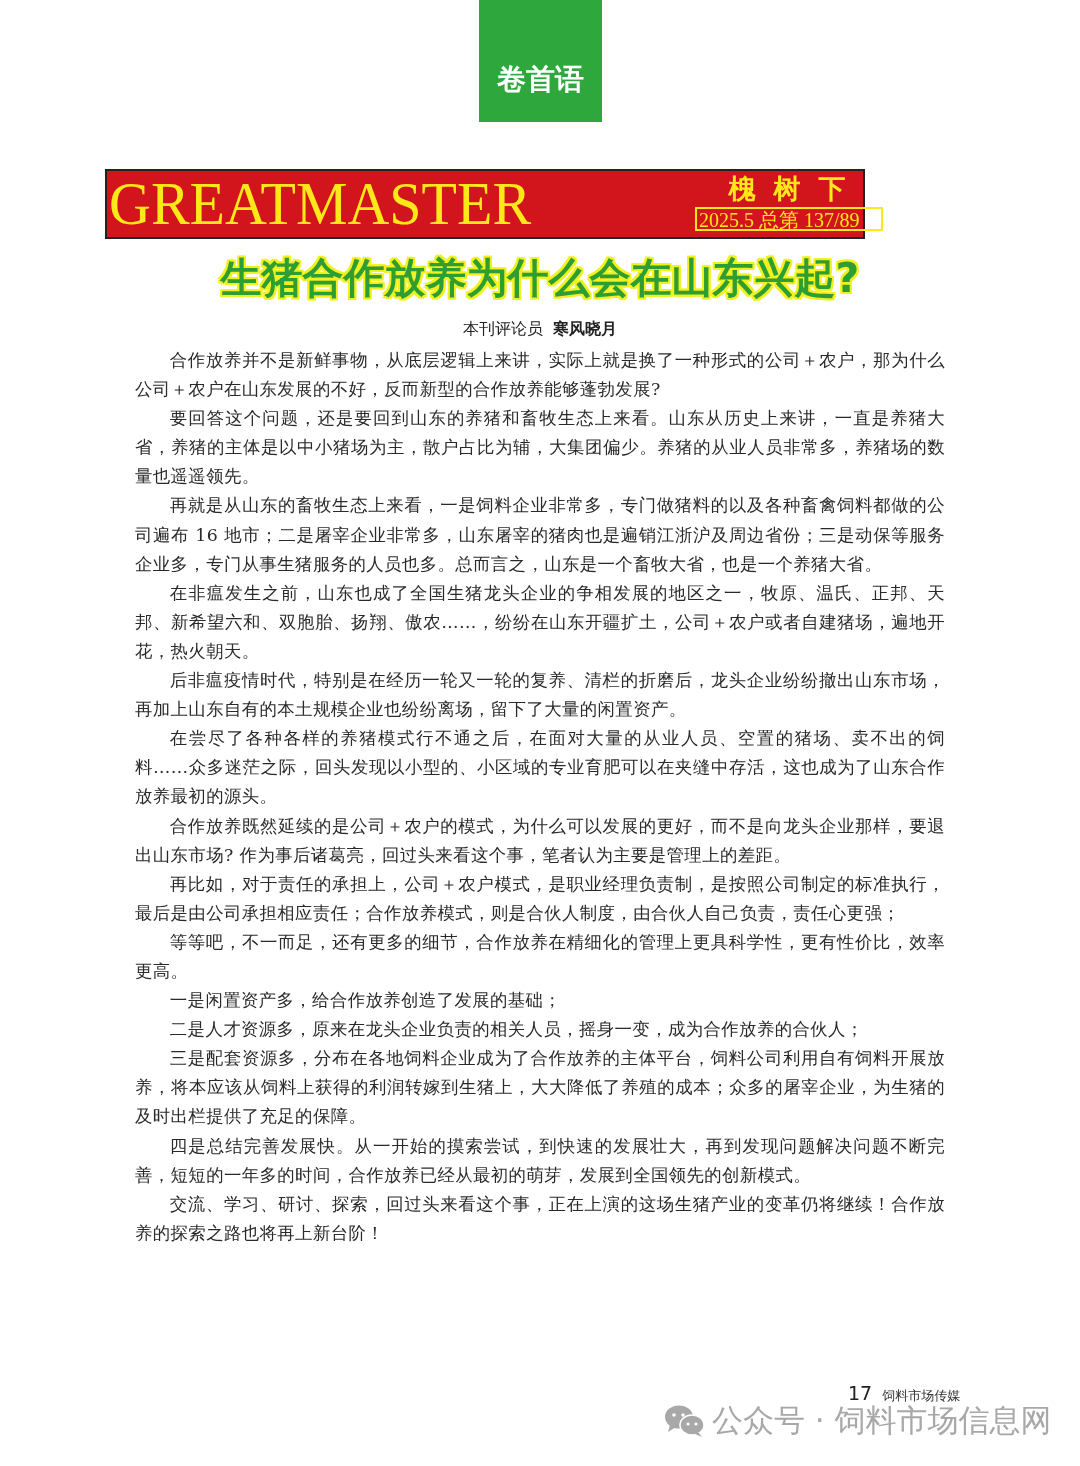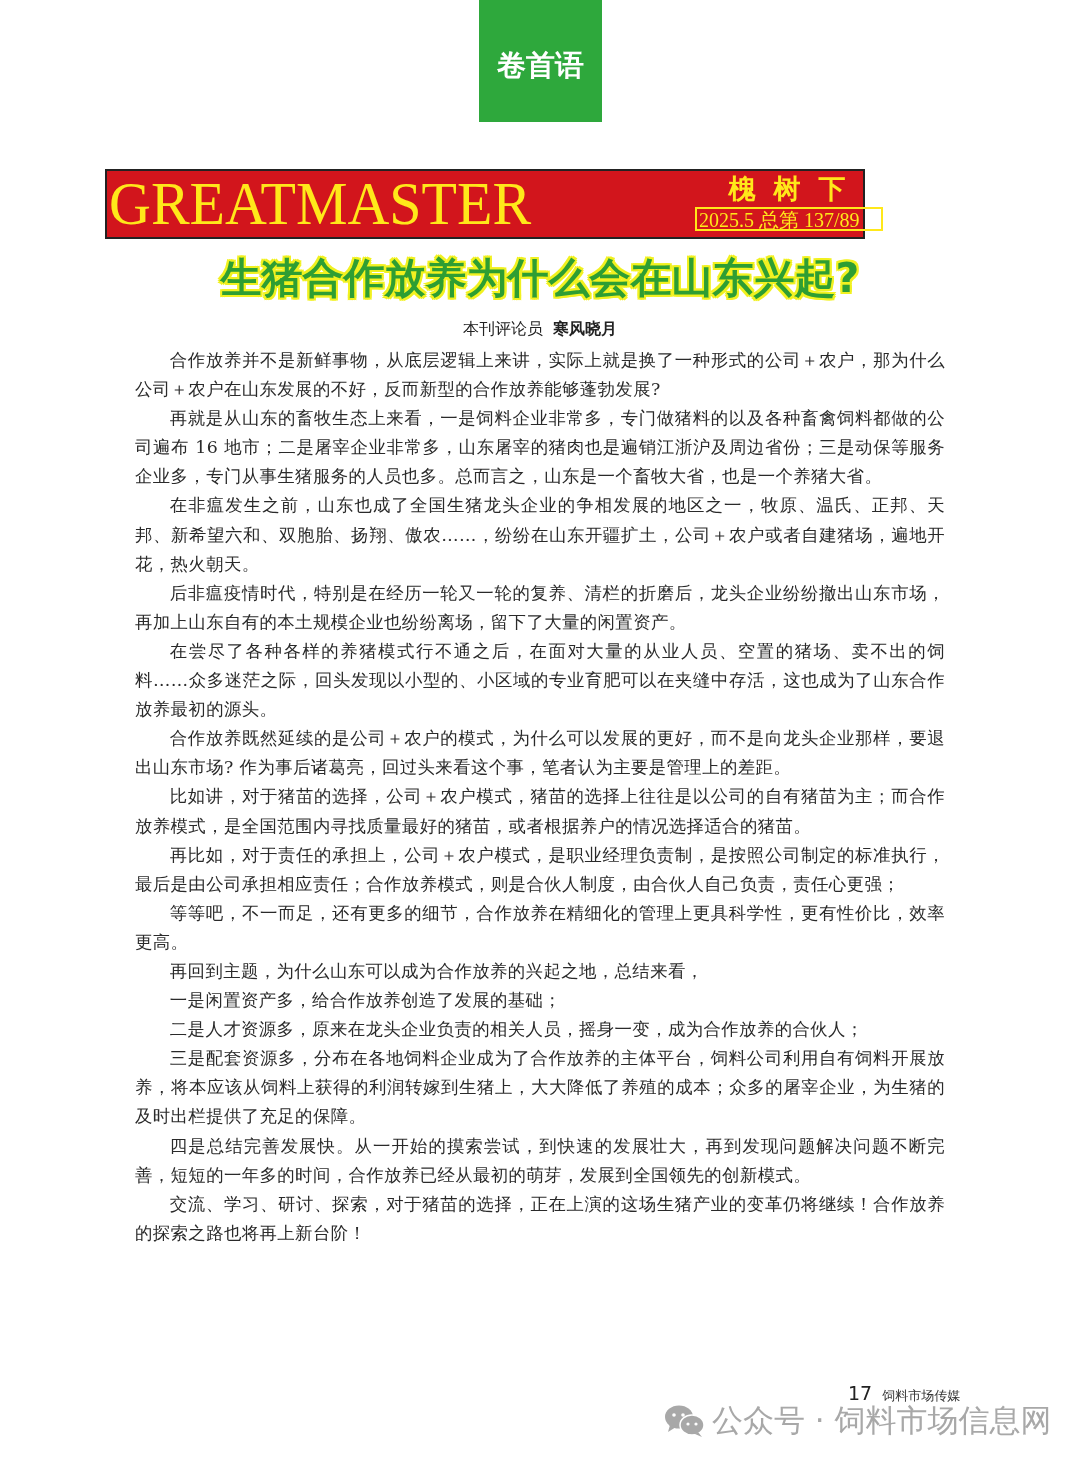--- a/index.html
+++ b/index.html
@@ -19,21 +19,21 @@
       position: absolute;
       left: 479px;
       top: 0;
       width: 123px;
       height: 122px;
       background: #2ea83c;
       display: flex;
       align-items: flex-end;
       justify-content: center;
       box-sizing: border-box;
-      padding-bottom: 36px;
+      padding-bottom: 22px;
     }
     .section-tag span {
       color: #fff;
       font-family: "DejaVu Sans", sans-serif;
       font-weight: bold;
       font-size: 29px;
       letter-spacing: 0px;
     }
     .banner {
       position: absolute;
@@ -184,34 +184,33 @@
 </div>
 
 <div class="headline">生猪合作放养为什么会在山东兴起?</div>
 
 <div class="byline">
   <span class="role">本刊评论员</span><span class="author">寒风晓月</span>
 </div>
 
 <div class="article">
   <p>合作放养并不是新鲜事物，从底层逻辑上来讲，实际上就是换了一种形式的公司＋农户，那为什么公司＋农户在山东发展的不好，反而新型的合作放养能够蓬勃发展?</p>
+  <p>要回答这个问题，还是要回到山东的养猪和畜牧生态上来看。山东从历史上来讲，一直是养猪大省，养猪的主体是以中小猪场为主，散户占比为辅，大集团偏少。养猪的从业人员非常多，养猪场的数量也遥遥领先。</p>
   <p>再就是从山东的畜牧生态上来看，一是饲料企业非常多，专门做猪料的以及各种畜禽饲料都做的公司遍布 16 地市；二是屠宰企业非常多，山东屠宰的猪肉也是遍销江浙沪及周边省份；三是动保等服务企业多，专门从事生猪服务的人员也多。总而言之，山东是一个畜牧大省，也是一个养猪大省。</p>
   <p>在非瘟发生之前，山东也成了全国生猪龙头企业的争相发展的地区之一，牧原、温氏、正邦、天邦、新希望六和、双胞胎、扬翔、傲农……，纷纷在山东开疆扩土，公司＋农户或者自建猪场，遍地开花，热火朝天。</p>
   <p>后非瘟疫情时代，特别是在经历一轮又一轮的复养、清栏的折磨后，龙头企业纷纷撤出山东市场，再加上山东自有的本土规模企业也纷纷离场，留下了大量的闲置资产。</p>
   <p>在尝尽了各种各样的养猪模式行不通之后，在面对大量的从业人员、空置的猪场、卖不出的饲料……众多迷茫之际，回头发现以小型的、小区域的专业育肥可以在夹缝中存活，这也成为了山东合作放养最初的源头。</p>
   <p>合作放养既然延续的是公司＋农户的模式，为什么可以发展的更好，而不是向龙头企业那样，要退出山东市场? 作为事后诸葛亮，回过头来看这个事，笔者认为主要是管理上的差距。</p>
-  <p>比如讲，对于猪苗的选择，公司＋农户模式，猪苗的选择上往往是以公司的自有猪苗为主；而合作放养模式，是全国范围内寻找质量最好的猪苗，或者根据养户的情况选择适合的猪苗。</p>
   <p>再比如，对于责任的承担上，公司＋农户模式，是职业经理负责制，是按照公司制定的标准执行，最后是由公司承担相应责任；合作放养模式，则是合伙人制度，由合伙人自己负责，责任心更强；</p>
   <p>等等吧，不一而足，还有更多的细节，合作放养在精细化的管理上更具科学性，更有性价比，效率更高。</p>
-  <p>再回到主题，为什么山东可以成为合作放养的兴起之地，总结来看，</p>
   <p>一是闲置资产多，给合作放养创造了发展的基础；</p>
   <p>二是人才资源多，原来在龙头企业负责的相关人员，摇身一变，成为合作放养的合伙人；</p>
   <p>三是配套资源多，分布在各地饲料企业成为了合作放养的主体平台，饲料公司利用自有饲料开展放养，将本应该从饲料上获得的利润转嫁到生猪上，大大降低了养殖的成本；众多的屠宰企业，为生猪的及时出栏提供了充足的保障。</p>
   <p>四是总结完善发展快。从一开始的摸索尝试，到快速的发展壮大，再到发现问题解决问题不断完善，短短的一年多的时间，合作放养已经从最初的萌芽，发展到全国领先的创新模式。</p>
-  <p>交流、学习、研讨、探索，对于猪苗的选择，正在上演的这场生猪产业的变革仍将继续！合作放养的探索之路也将再上新台阶！</p>
+  <p>交流、学习、研讨、探索，回过头来看这个事，正在上演的这场生猪产业的变革仍将继续！合作放养的探索之路也将再上新台阶！</p>
 </div>
 
 <div class="footer-page">
   <span class="num">17</span>
   <span class="pub">饲料市场传媒</span>
 </div>
 
 <div class="watermark">
   <svg class="wm-icon" viewBox="0 0 42 34">
     <ellipse cx="15" cy="13" rx="14" ry="11.5" fill="#a8a8a8"></ellipse>

